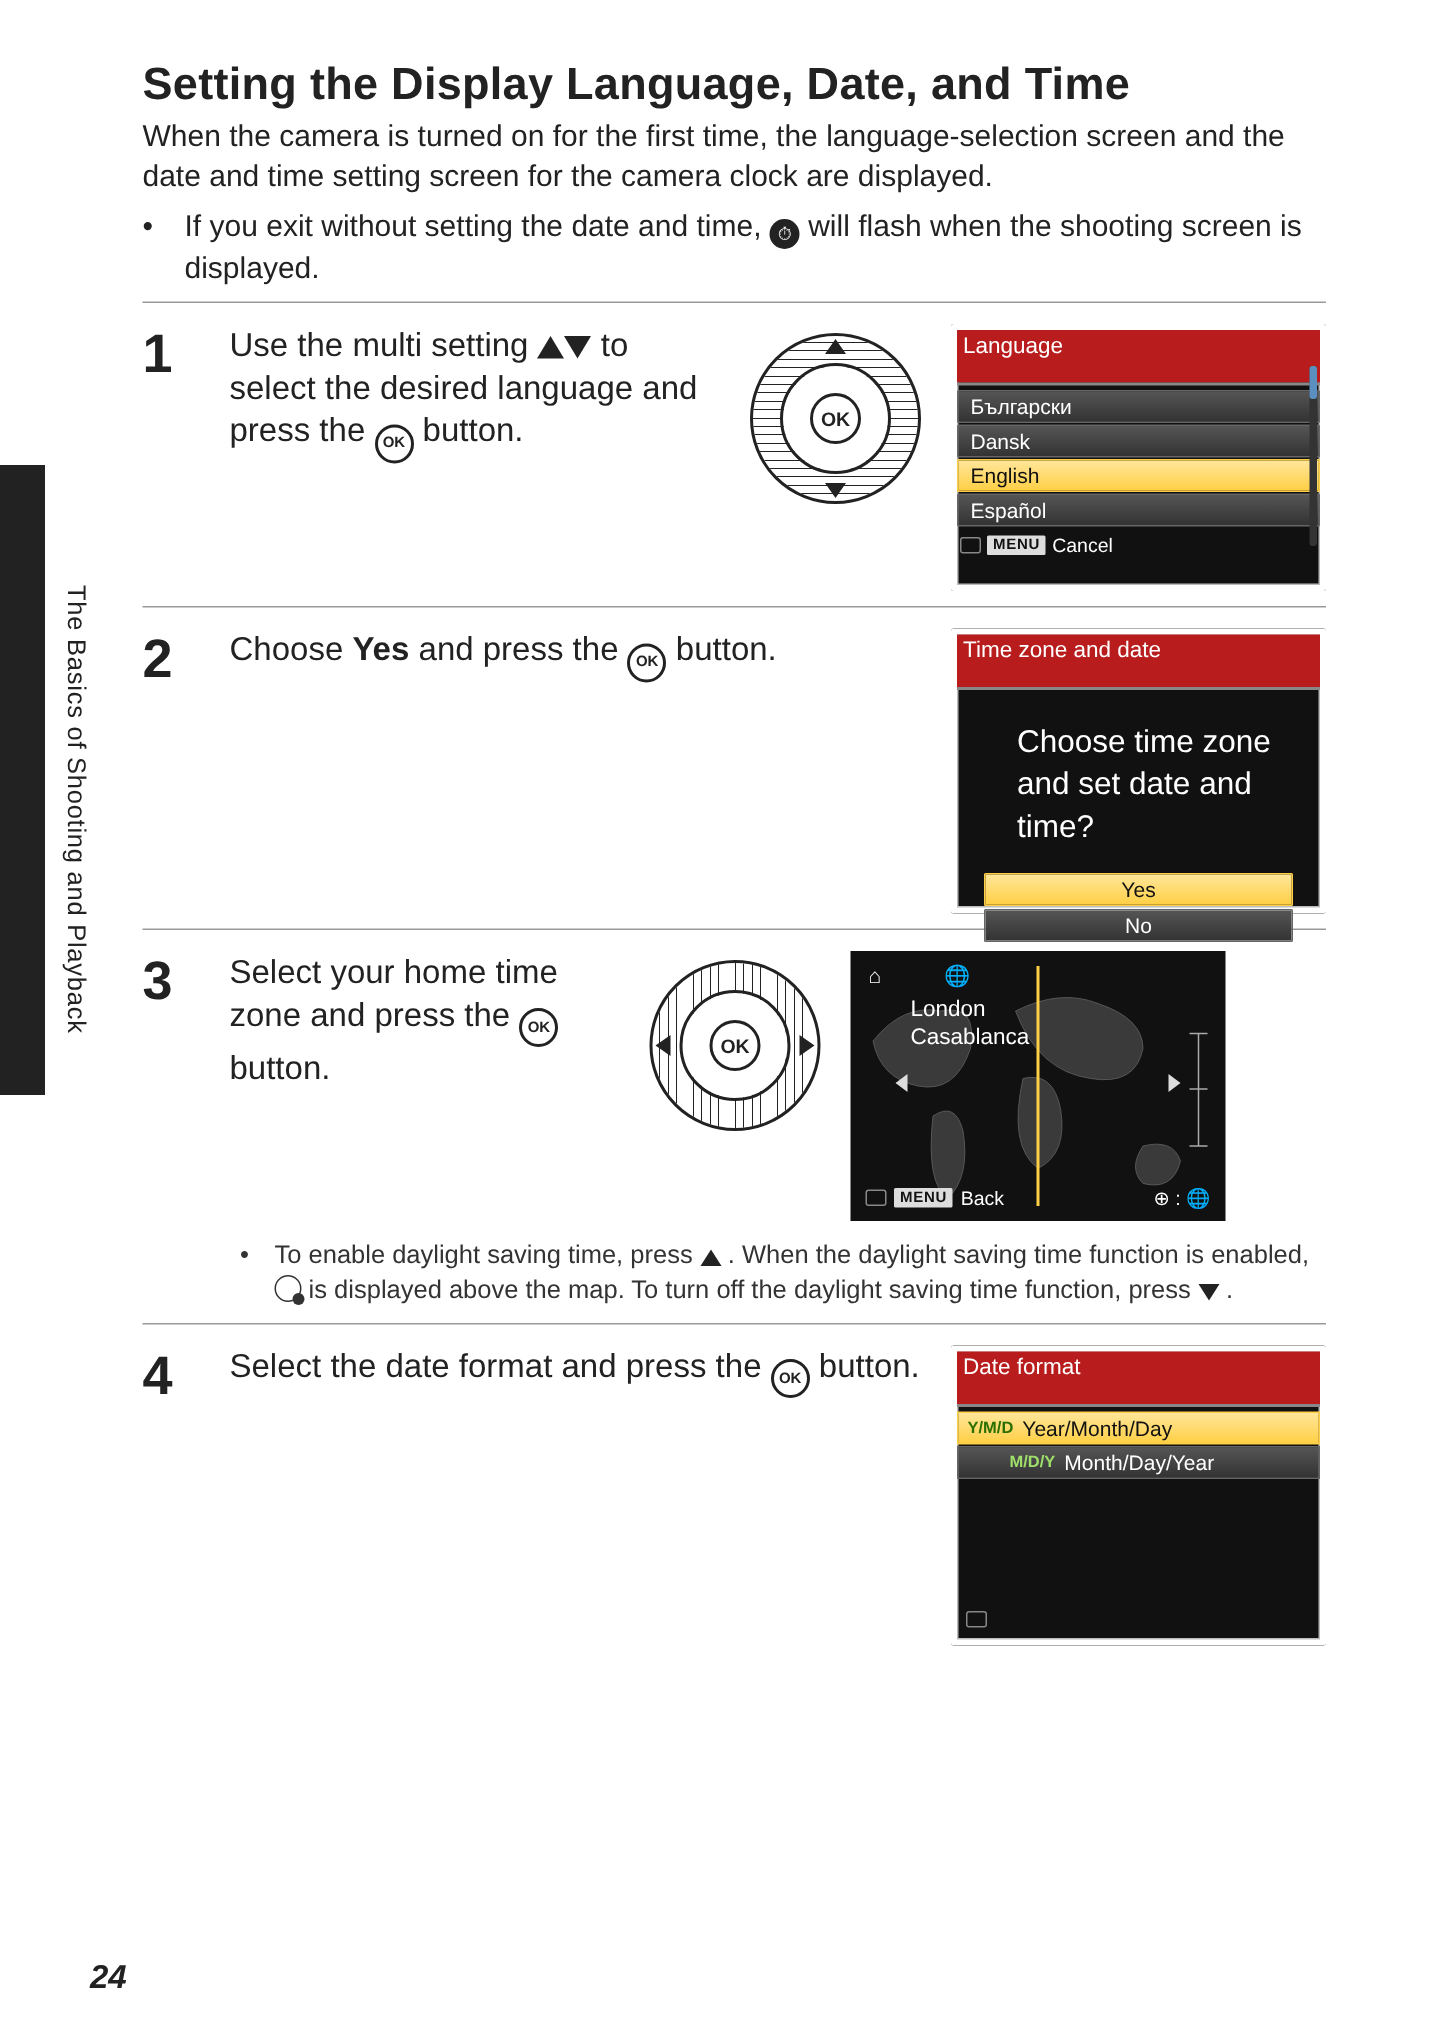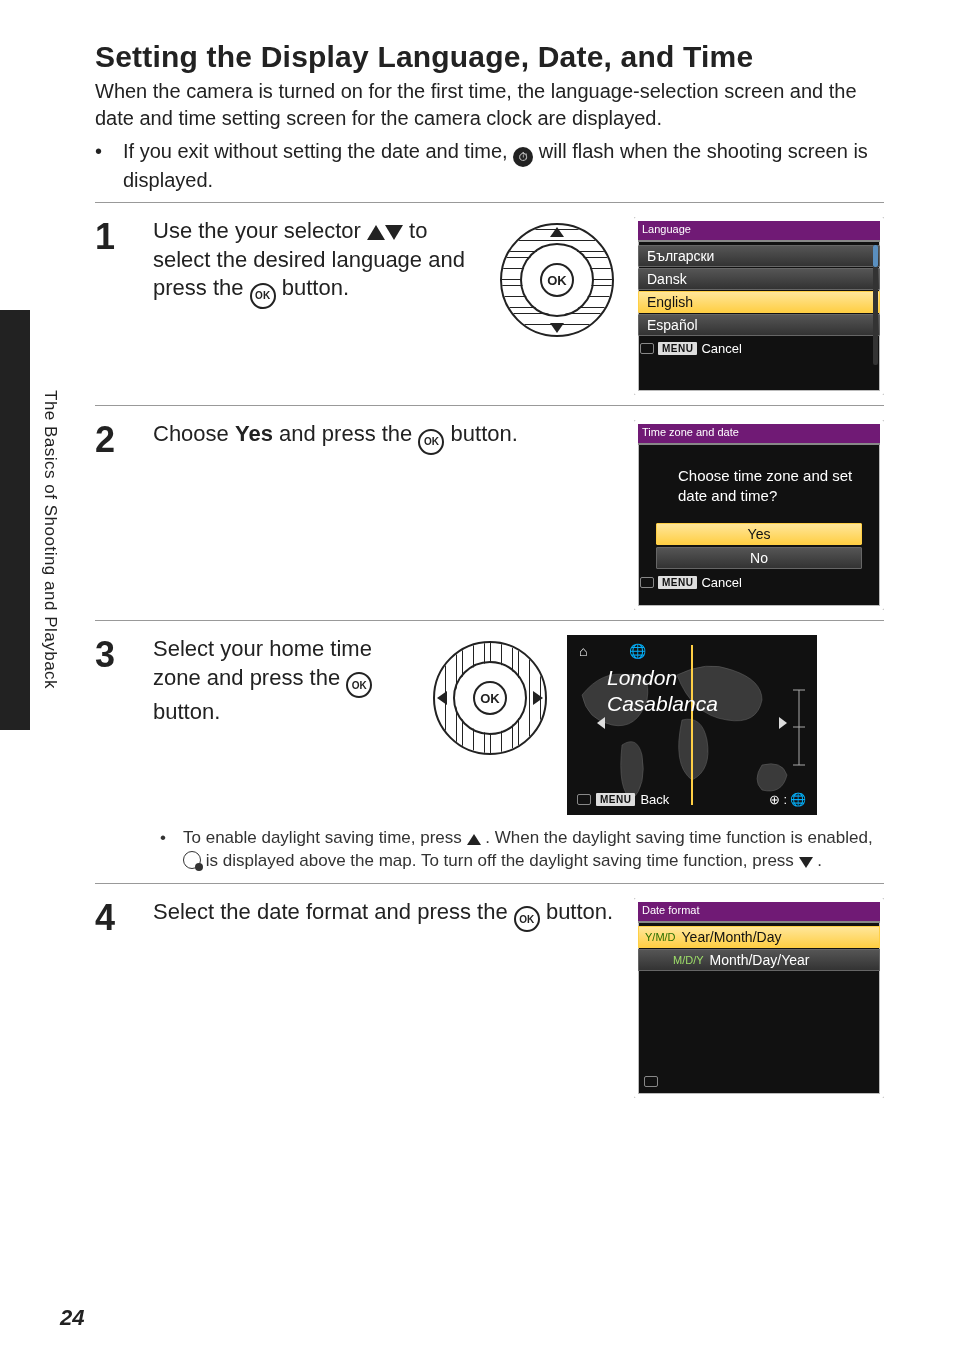--- a/index.html
+++ b/index.html
@@ -33,41 +33,41 @@
     repeating-linear-gradient(0deg,transparent 0 5px,#222 5px 5.6px);}
   .dial .mask{position:absolute;inset:20px;background:#fff;border-radius:50%;}
   .dial .hatch.lr::before{background:repeating-linear-gradient(90deg,transparent 0 5px,#222 5px 5.6px);}
   .dial .arrow{position:absolute;width:0;height:0;}
   .dial .a-up{top:2px;left:50%;transform:translateX(-50%);border-left:7px solid transparent;border-right:7px solid transparent;border-bottom:10px solid #222;}
   .dial .a-down{bottom:2px;left:50%;transform:translateX(-50%);border-left:7px solid transparent;border-right:7px solid transparent;border-top:10px solid #222;}
   .dial .a-left{left:2px;top:50%;transform:translateY(-50%);border-top:7px solid transparent;border-bottom:7px solid transparent;border-right:10px solid #222;}
   .dial .a-right{right:2px;top:50%;transform:translateY(-50%);border-top:7px solid transparent;border-bottom:7px solid transparent;border-left:10px solid #222;}
   
   .lcd{background:#111;color:#fff;font-size:15px;border-radius:2px;width:250px;flex:0 0 250px;box-shadow:0 0 0 4px #fff inset, 0 0 0 5px #bbb inset;padding:4px 4px 6px 4px;box-sizing:border-box;position:relative;}
-  .lcd .title{background:#701a75;padding:2px 4px 5px 4px;font-size:11px;}
+  .lcd .title{background:#b91c1c;padding:2px 4px 16px 4px;font-size:15px;}
   .lcd .title-line{border-bottom:2px solid #888;margin:0 0 3px 0;}
   .lcd .item{background:linear-gradient(#555,#333);padding:2px 8px;margin:1px 0;font-size:14px;border:1px solid #666;border-radius:1px;}
   .lcd .item.sel{background:linear-gradient(#ffe69a,#ffcf45);color:#111;border-color:#ffcf45;}
   .lcd .footer{display:flex;align-items:center;gap:4px;padding:4px 2px 0 2px;font-size:13px;}
   .menu-tag{background:#ddd;color:#111;font-size:10px;font-weight:700;padding:1px 4px;border-radius:1px;letter-spacing:0.5px;}
   .scrollbar{position:absolute;right:6px;top:28px;width:5px;height:120px;background:#333;border-radius:2px;}
   .scrollbar .thumb{position:absolute;top:0;left:0;right:0;height:22px;background:#5a8fbf;border-radius:2px;}
-  .lcd .prompt{padding:18px 8px 14px 40px;font-size:15px;line-height:1.35;}
+  .lcd .prompt{padding:18px 8px 14px 40px;font-size:21px;line-height:1.35;}
   .lcd.step2{height:190px;}
   .lcd.step2 .item{margin:2px 18px;text-align:center;}
   .map-lcd{width:250px;height:180px;background:#111;color:#fff;position:relative;flex:0 0 250px;padding:8px;box-sizing:border-box;overflow:hidden;}
   .map-lcd .top-icons{position:absolute;top:8px;left:12px;font-size:14px;}
-  .map-lcd .city{position:absolute;top:30px;left:40px;font-size:21px;line-height:1.25;font-style:italic;}
+  .map-lcd .city{position:absolute;top:30px;left:40px;font-size:15px;line-height:1.25;}
   .map-lcd svg{position:absolute;inset:0;}
   .map-lcd .foot{position:absolute;bottom:8px;left:10px;display:flex;align-items:center;gap:5px;font-size:13px;}
   .map-lcd .foot-right{position:absolute;bottom:8px;right:10px;font-size:13px;}
   .lcd.step4{height:200px;}
   .lcd .df-row{display:flex;align-items:center;gap:6px;background:linear-gradient(#555,#333);margin:1px 0;padding:2px 6px;border:1px solid #666;font-size:14px;}
   .lcd .df-row.sel{background:linear-gradient(#ffe69a,#ffcf45);color:#111;border-color:#ffcf45;}
-  .df-code{font-size:11px;font-weight:400;text-align:center;}
+  .df-code{font-size:11px;font-weight:700;text-align:center;}
   .df-row.sel .df-code{color:#2a6f00;}
   .df-row:not(.sel) .df-code{color:#9fe06a;padding-left:28px;}
   .page-num{position:absolute;bottom:14px;left:60px;font-size:22px;font-style:italic;font-weight:600;margin-top:20px;}
   .dst-icon{display:inline-block;width:16px;height:16px;border:1.5px solid #333;border-radius:50%;position:relative;vertical-align:-3px;}
   .dst-icon::after{content:"";position:absolute;right:-3px;bottom:-3px;width:8px;height:8px;background:#333;border-radius:50%;}
   .camera-icon{display:inline-block;width:12px;height:9px;border:1.5px solid #888;border-radius:2px;position:relative;vertical-align:0px;}
 </style>
 </head>
 <body>
 
@@ -84,21 +84,21 @@
       <span class="clock-badge">⏱</span>
       <span> will flash when the shooting screen is displayed.</span>
     </span>
   </div>
 
   <div class="step">
     <div class="step-num">1</div>
     <div class="step-body">
       <div class="step-row">
         <div class="step-text" style="flex:1">
-          <span>Use the your selector </span>
+          <span>Use the multi setting </span>
           <span class="tri up"></span><span class="tri down"></span>
           <span> to select the desired language and press the </span>
           <span class="ok-badge">OK</span>
           <span> button.</span>
         </div>
         <div class="dial">
           <div class="hatch"></div>
             <div class="mask"></div>
           <div class="inner"></div>
           <div class="ok">OK</div>

